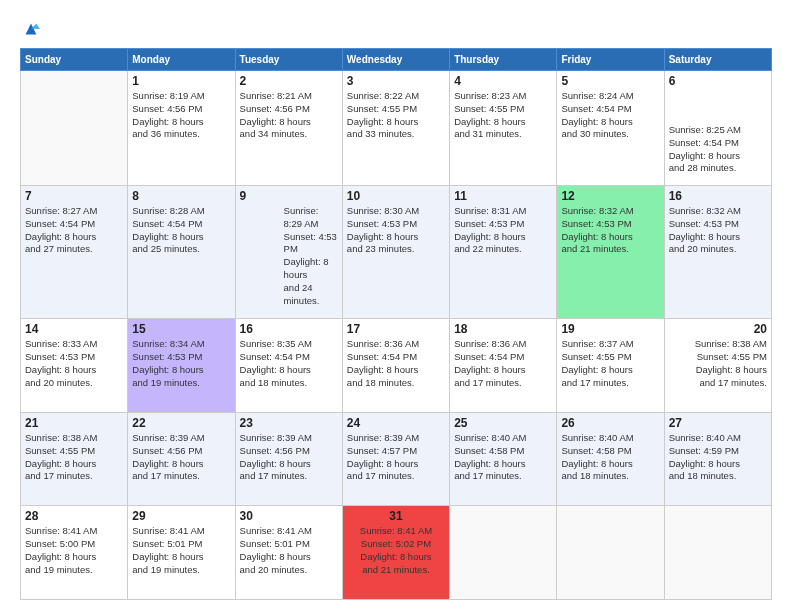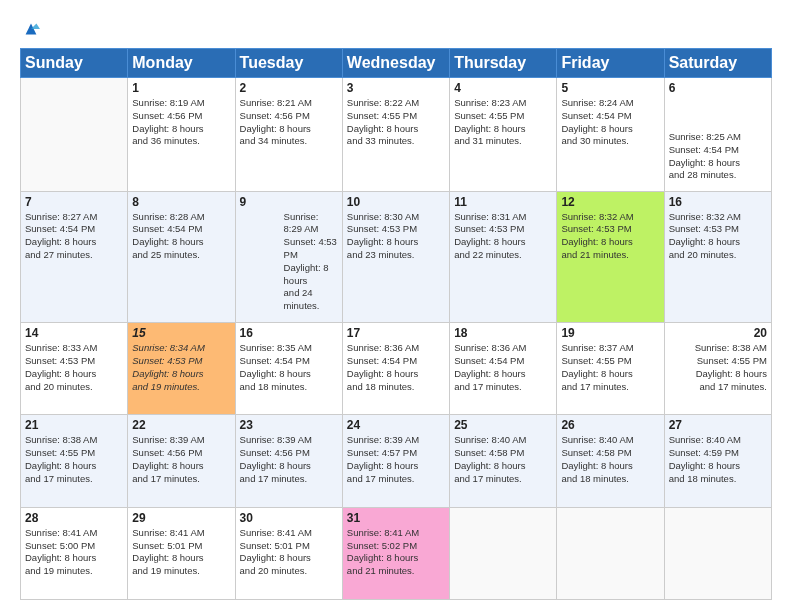--- a/index.html
+++ b/index.html
@@ -55,21 +55,21 @@
     .calendar {
       flex: 1;
       border: 1px solid #ccc;
       border-collapse: collapse;
       width: 100%;
       table-layout: fixed;
     }
     .calendar th {
       background: #2a6db5;
       color: #fff;
-      font-size: 16px;
+      font-size: 10px;
       font-weight: bold;
       padding: 5px 4px;
       text-align: left;
       border: 1px solid #4a8dd5;
     }
     .calendar td {
       border: 1px solid #ccc;
       vertical-align: top;
       padding: 3px 4px;
       font-size: 10px;
@@ -200,21 +200,21 @@
 Daylight: 8 hours
 and 23 minutes.</div>
           </td>
           <td style="background: rgb(238, 243, 251);">
             <span class="day-num">11</span>
             <div class="cell-info" style="white-space: pre-line;">Sunrise: 8:31 AM
 Sunset: 4:53 PM
 Daylight: 8 hours
 and 22 minutes.</div>
           </td>
-          <td style="background: #bef264; margin-top: 28px;">
+          <td style="background: #86efac; margin-top: 28px;">
             <span class="day-num">12</span>
             <div class="cell-info" style="white-space: pre-line;">Sunrise: 8:32 AM
 Sunset: 4:53 PM
 Daylight: 8 hours
 and 21 minutes.</div>
           </td>
           <td style="background: rgb(238, 243, 251);">
             <span class="day-num">16</span>
             <div class="cell-info" style="white-space: pre-line;">Sunrise: 8:32 AM
 Sunset: 4:53 PM
@@ -223,21 +223,21 @@
           </td>
         </tr>
         <tr style="background: rgb(255, 255, 255);">
           <td style="background: rgb(255, 255, 255);">
             <span class="day-num">14</span>
             <div class="cell-info" style="white-space: pre-line;">Sunrise: 8:33 AM
 Sunset: 4:53 PM
 Daylight: 8 hours
 and 20 minutes.</div>
           </td>
-          <td style="background: #fdba74; font-style: italic;">
+          <td style="background: #c4b5fd;">
             <span class="day-num">15</span>
             <div class="cell-info" style="white-space: pre-line;">Sunrise: 8:34 AM
 Sunset: 4:53 PM
 Daylight: 8 hours
 and 19 minutes.</div>
           </td>
           <td style="background: rgb(255, 255, 255);">
             <span class="day-num">16</span>
             <div class="cell-info" style="white-space: pre-line;">Sunrise: 8:35 AM
 Sunset: 4:54 PM
@@ -339,21 +339,21 @@
 Daylight: 8 hours
 and 19 minutes.</div>
           </td>
           <td style="background: rgb(255, 255, 255);">
             <span class="day-num">30</span>
             <div class="cell-info" style="white-space: pre-line;">Sunrise: 8:41 AM
 Sunset: 5:01 PM
 Daylight: 8 hours
 and 20 minutes.</div>
           </td>
-          <td style="background: #f9a8d4;">
+          <td style="background: #ef4444; text-align: center;">
             <span class="day-num">31</span>
             <div class="cell-info" style="white-space: pre-line;">Sunrise: 8:41 AM
 Sunset: 5:02 PM
 Daylight: 8 hours
 and 21 minutes.</div>
           </td>
           <td class="empty-cell" style="background: rgb(249, 249, 249);"></td>
           <td class="empty-cell" style="background: rgb(249, 249, 249);"></td>
           <td class="empty-cell" style="background: rgb(249, 249, 249);"></td>
         </tr>

